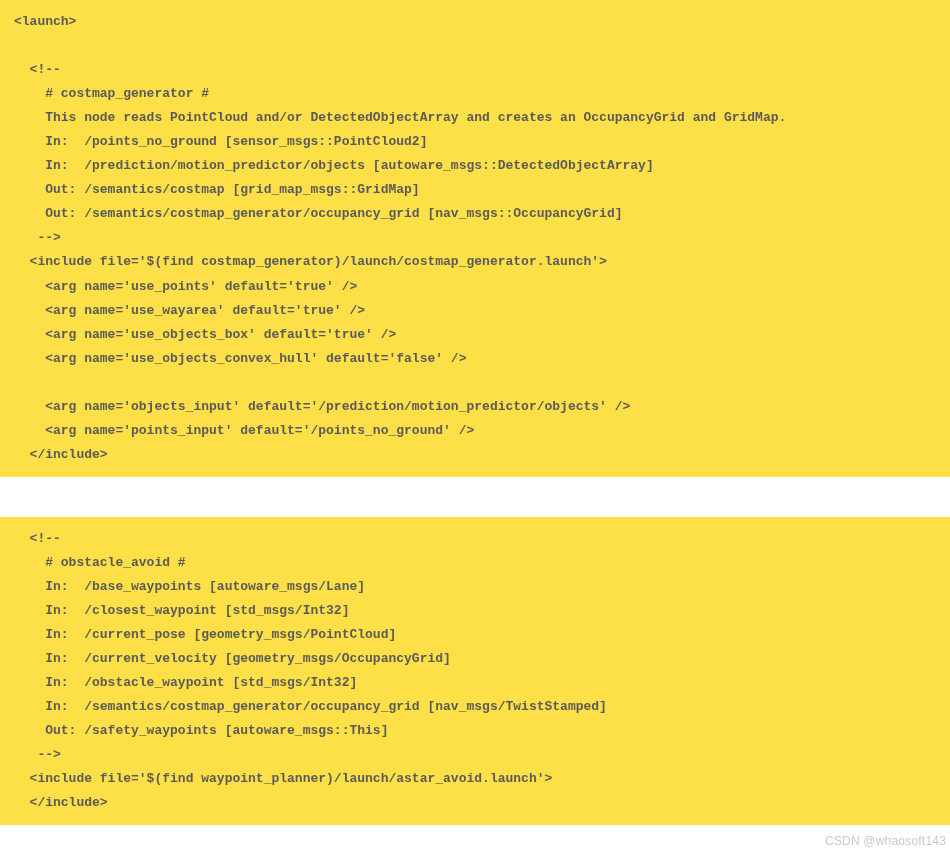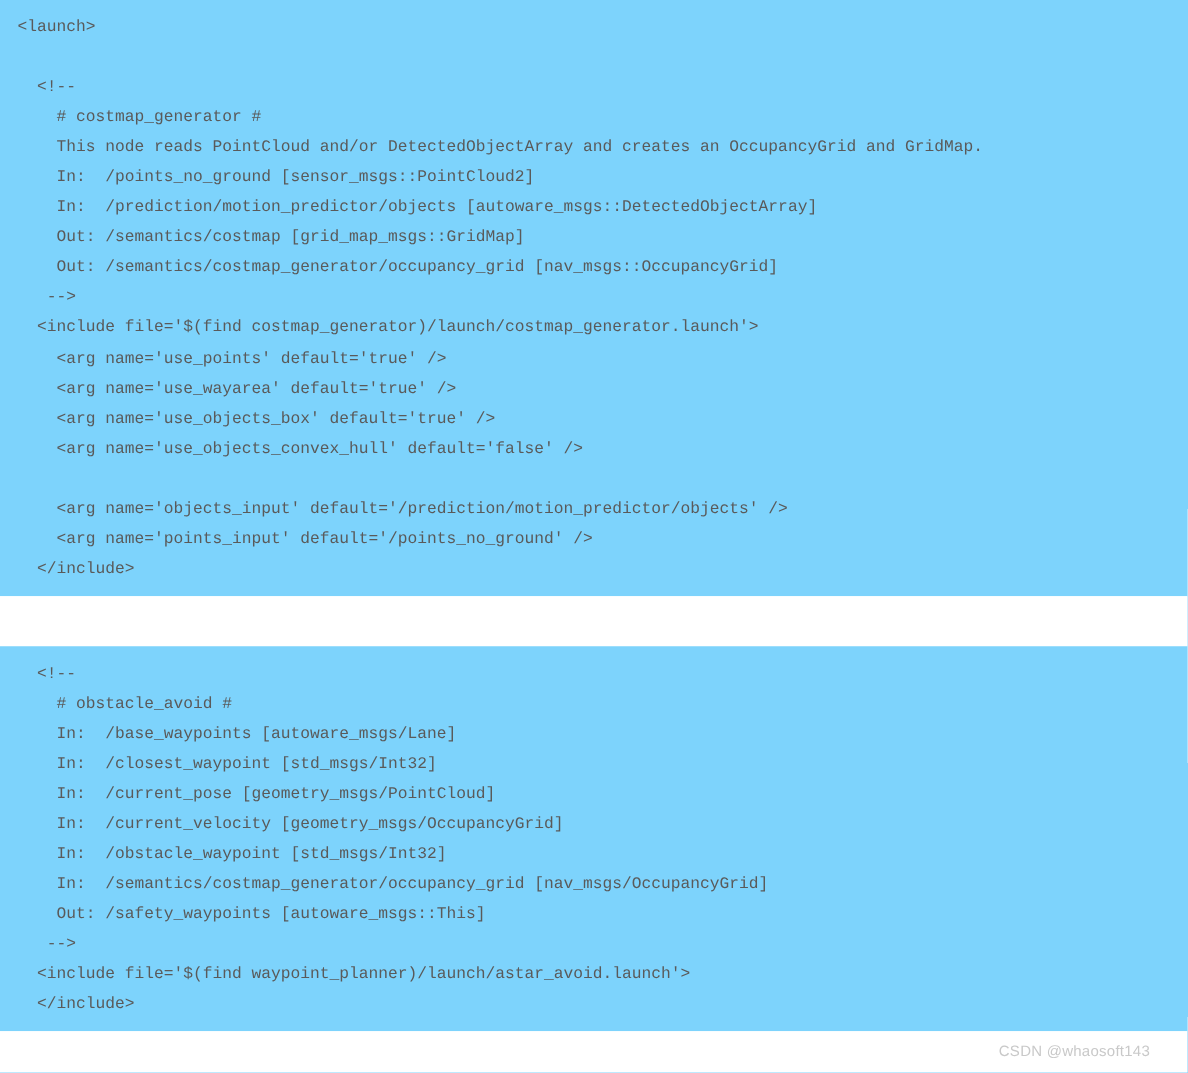--- a/index.html
+++ b/index.html
@@ -6,33 +6,34 @@
     margin: 0;
     padding: 0;
     background: #ffffff;
     font-family: Consolas, Monaco, "Courier New", monospace;
     font-size: 13px;
     line-height: 1.85;
     color: #5a5a5a;
     width: 950px;
   }
   .code-block {
-    background: #7dd3fc;
+    background: #fde047;
     padding: 10px 14px;
     margin: 0;
     white-space: pre;
     overflow: hidden;
+    font-weight: bold;
   }
   .gap {
     height: 40px;
     background: #ffffff;
   }
   .watermark {
     position: fixed;
-    right: 30px;
+    right: 4px;
     bottom: 6px;
     font-family: Arial, sans-serif;
     font-size: 12px;
     color: #c9c9c9;
     letter-spacing: 0.2px;
   }
 </style>
 </head>
 <body>
 
@@ -58,19 +59,19 @@
 
 <div class="gap"></div>
 
 <div class="code-block"><span>  &lt;!--</span>
 <span>    # obstacle_avoid #</span>
 <span>    In:  /base_waypoints [autoware_msgs/Lane]</span>
 <span>    In:  /closest_waypoint [std_msgs/Int32]</span>
 <span>    In:  /current_pose [geometry_msgs/PointCloud]</span>
 <span>    In:  /current_velocity [geometry_msgs/OccupancyGrid]</span>
 <span>    In:  /obstacle_waypoint [std_msgs/Int32]</span>
-<span>    In:  /semantics/costmap_generator/occupancy_grid [nav_msgs/OccupancyGrid]</span>
+<span>    In:  /semantics/costmap_generator/occupancy_grid [nav_msgs/TwistStamped]</span>
 <span>    Out: /safety_waypoints [autoware_msgs::This]</span>
 <span>   --&gt;</span>
 <span>  &lt;include file='$(find waypoint_planner)/launch/astar_avoid.launch'&gt;</span>
 <span>  &lt;/include&gt;</span></div>
 
 <div class="watermark">CSDN @whaosoft143</div>
 
 </body></html>

